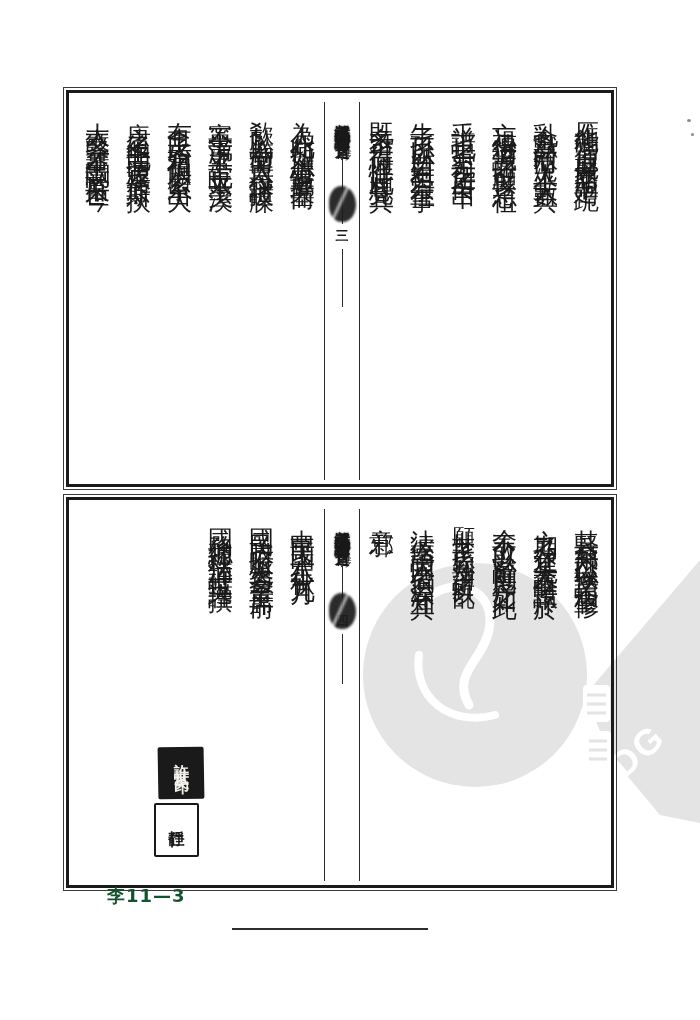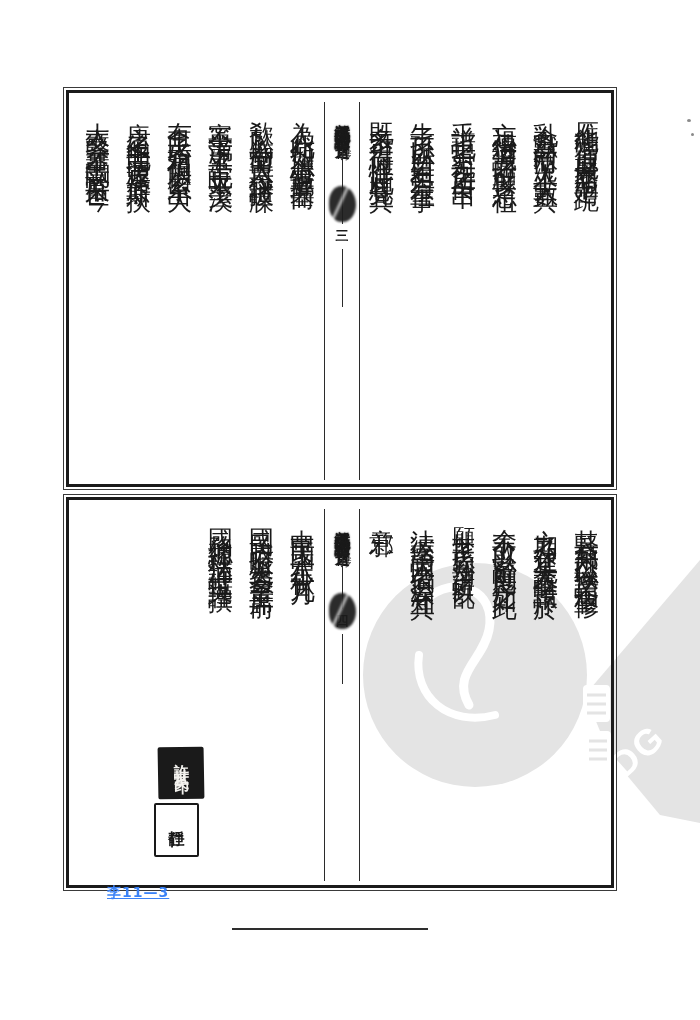--- a/index.html
+++ b/index.html
@@ -81,21 +81,21 @@
   
   #watermark{position:absolute;left:355px;top:545px;z-index:1;}
   #watermark .pdg-label{
     font-family:"Liberation Sans","DejaVu Sans",sans-serif;
     font-weight:bold;font-size:36px;fill:#ffffff;letter-spacing:2px;
   }
   
   #shelf-label{
     position:absolute;left:107px;top:884px;z-index:3;
     font-family:"DejaVu Sans","Liberation Sans",sans-serif;
-    font-weight:bold;font-size:14px;letter-spacing:1px;color:#3b82f6;text-decoration:underline;
+    font-weight:bold;font-size:18px;letter-spacing:1px;color:#14532d;
   }
   #stray-line{position:absolute;left:232px;top:928px;width:196px;height:2px;background:#2e2e2e;z-index:3;}
   .speck{position:absolute;background:#8a8a8a;border-radius:50%;z-index:3;}
   #speck-1{left:687px;top:119px;width:4px;height:3px;}
   #speck-2{left:691px;top:133px;width:3px;height:3px;}
 </style>
 </head>
 <body>
 
 <div class="frame" id="page-top">

